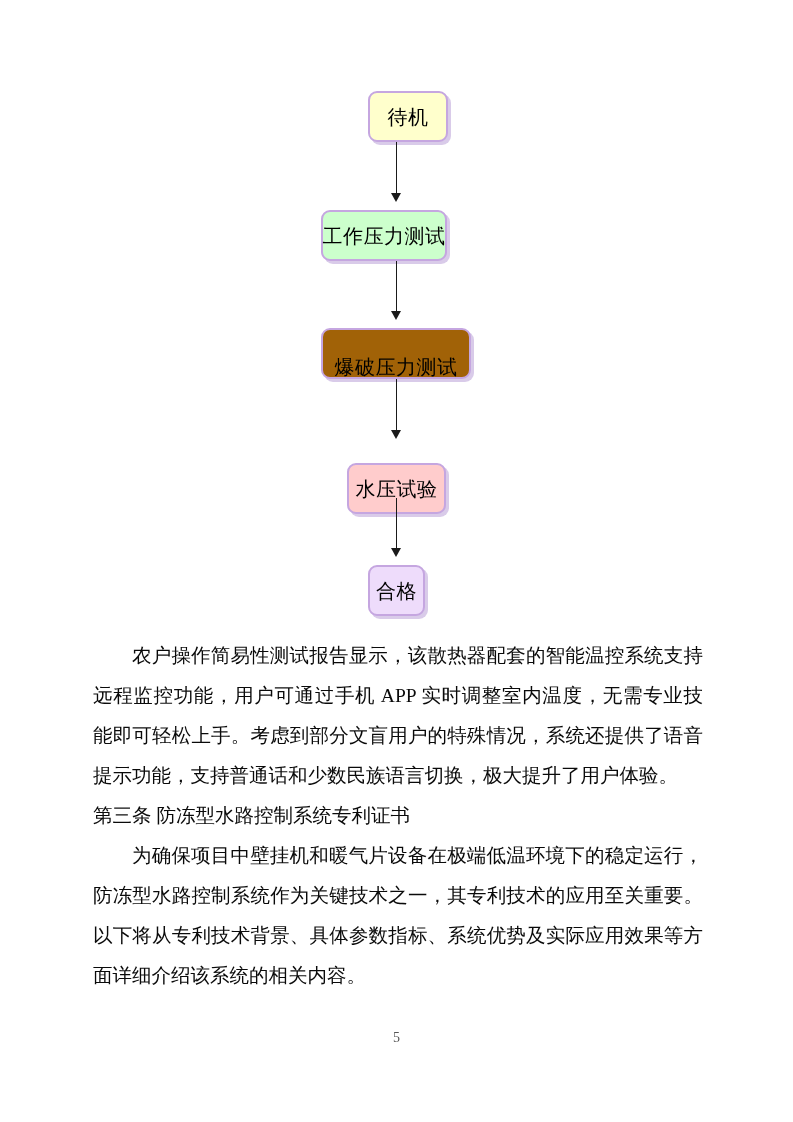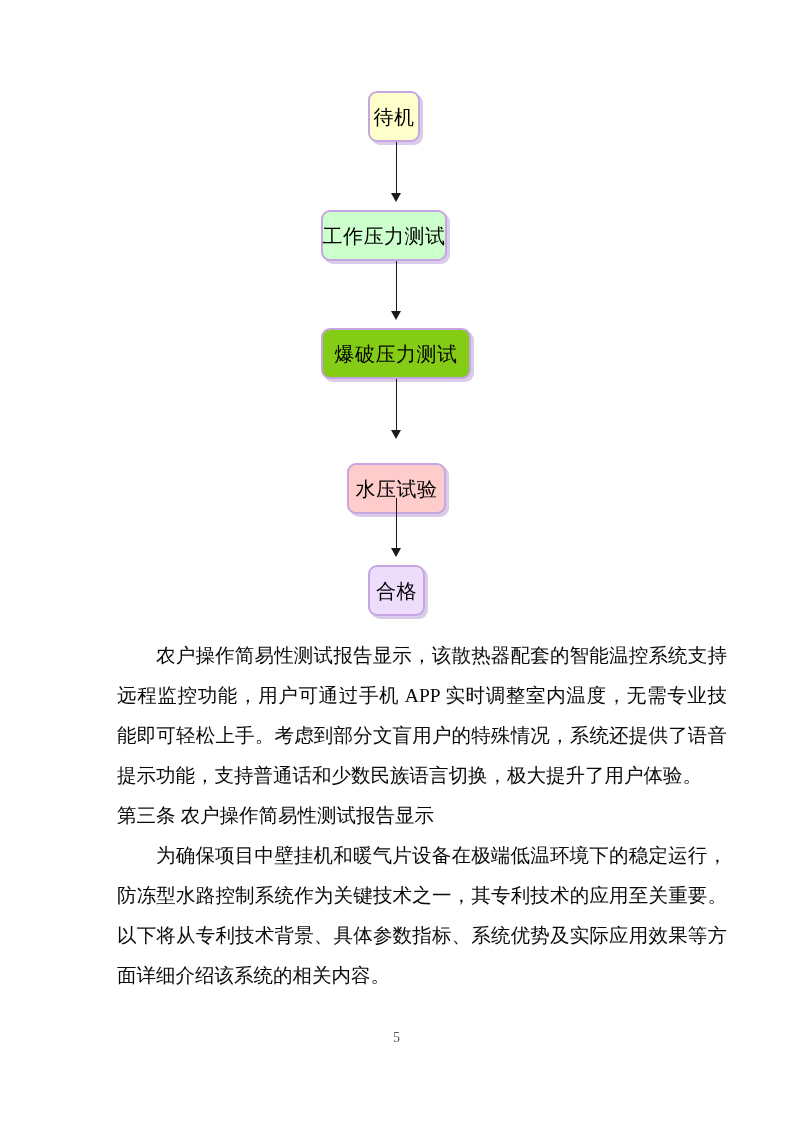--- a/index.html
+++ b/index.html
@@ -42,21 +42,21 @@
     font-family: "DejaVu Sans", "Liberation Sans", sans-serif;
     font-size: 20px;
     line-height: 1;
     color: #000000;
     letter-spacing: 0.5px;
     box-shadow: 3px 3px 0 0 rgba(186,160,215,0.55);
     white-space: nowrap;
   }
   .node-standby   { background: #ffffcc; }
   .node-working   { background: #ccffcc; }
-  .node-burst     { background: #84cc16; }
+  .node-burst     { background: #a16207; align-items: flex-end; }
   .node-hydro     { background: #ffcccc; }
   .node-pass      { background: #eedcfb; }
 
   
   .conn {
     position: absolute;
     width: 1px;
     background: #1a1a1a;
     left: 396px;
   }
@@ -76,21 +76,20 @@
     position: absolute;
     left: 93px;
     top: 636px;
     width: 610px;
     font-family: "Liberation Serif", "DejaVu Serif", serif;
     font-size: 19.5px;
     line-height: 40px;
     text-align: justify;
     text-justify: inter-ideograph;
     color: #0a0a0a;
-    margin-left: 24px;
   }
   .para {
     margin: 0;
     text-indent: 2em;
   }
   .heading {
     margin: 0;
     text-indent: 0;
   }
 
@@ -106,21 +105,21 @@
     color: #555555;
   }
 </style>
 </head>
 <body>
 
 <div class="page">
 
   <div class="flowchart">
 
-    <div class="node node-standby" style="left:368px; top:91px; width:52px; height:51px;">
+    <div class="node node-standby" style="left:368px; top:91px; width:80px; height:51px;">
       <span>待机</span>
     </div>
 
     <div class="conn" style="top:142px; height:53px;"></div>
     <div class="arrowhead" style="top:193px;"></div>
 
     <div class="node node-working" style="left:321px; top:210px; width:126px; height:51px;">
       <span>工作压力测试</span>
     </div>
 
@@ -142,19 +141,19 @@
     <div class="arrowhead" style="top:548px;"></div>
 
     <div class="node node-pass" style="left:368px; top:565px; width:57px; height:51px;">
       <span>合格</span>
     </div>
 
   </div>
 
   <div class="body-text">
     <p class="para">农户操作简易性测试报告显示，该散热器配套的智能温控系统支持远程监控功能，用户可通过手机 APP 实时调整室内温度，无需专业技能即可轻松上手。考虑到部分文盲用户的特殊情况，系统还提供了语音提示功能，支持普通话和少数民族语言切换，极大提升了用户体验。</p>
-    <p class="heading">第三条 农户操作简易性测试报告显示</p>
+    <p class="heading">第三条 防冻型水路控制系统专利证书</p>
     <p class="para">为确保项目中壁挂机和暖气片设备在极端低温环境下的稳定运行，防冻型水路控制系统作为关键技术之一，其专利技术的应用至关重要。以下将从专利技术背景、具体参数指标、系统优势及实际应用效果等方面详细介绍该系统的相关内容。</p>
   </div>
 
   <div class="page-number">5</div>
 
 </div>
 
 </body></html>

